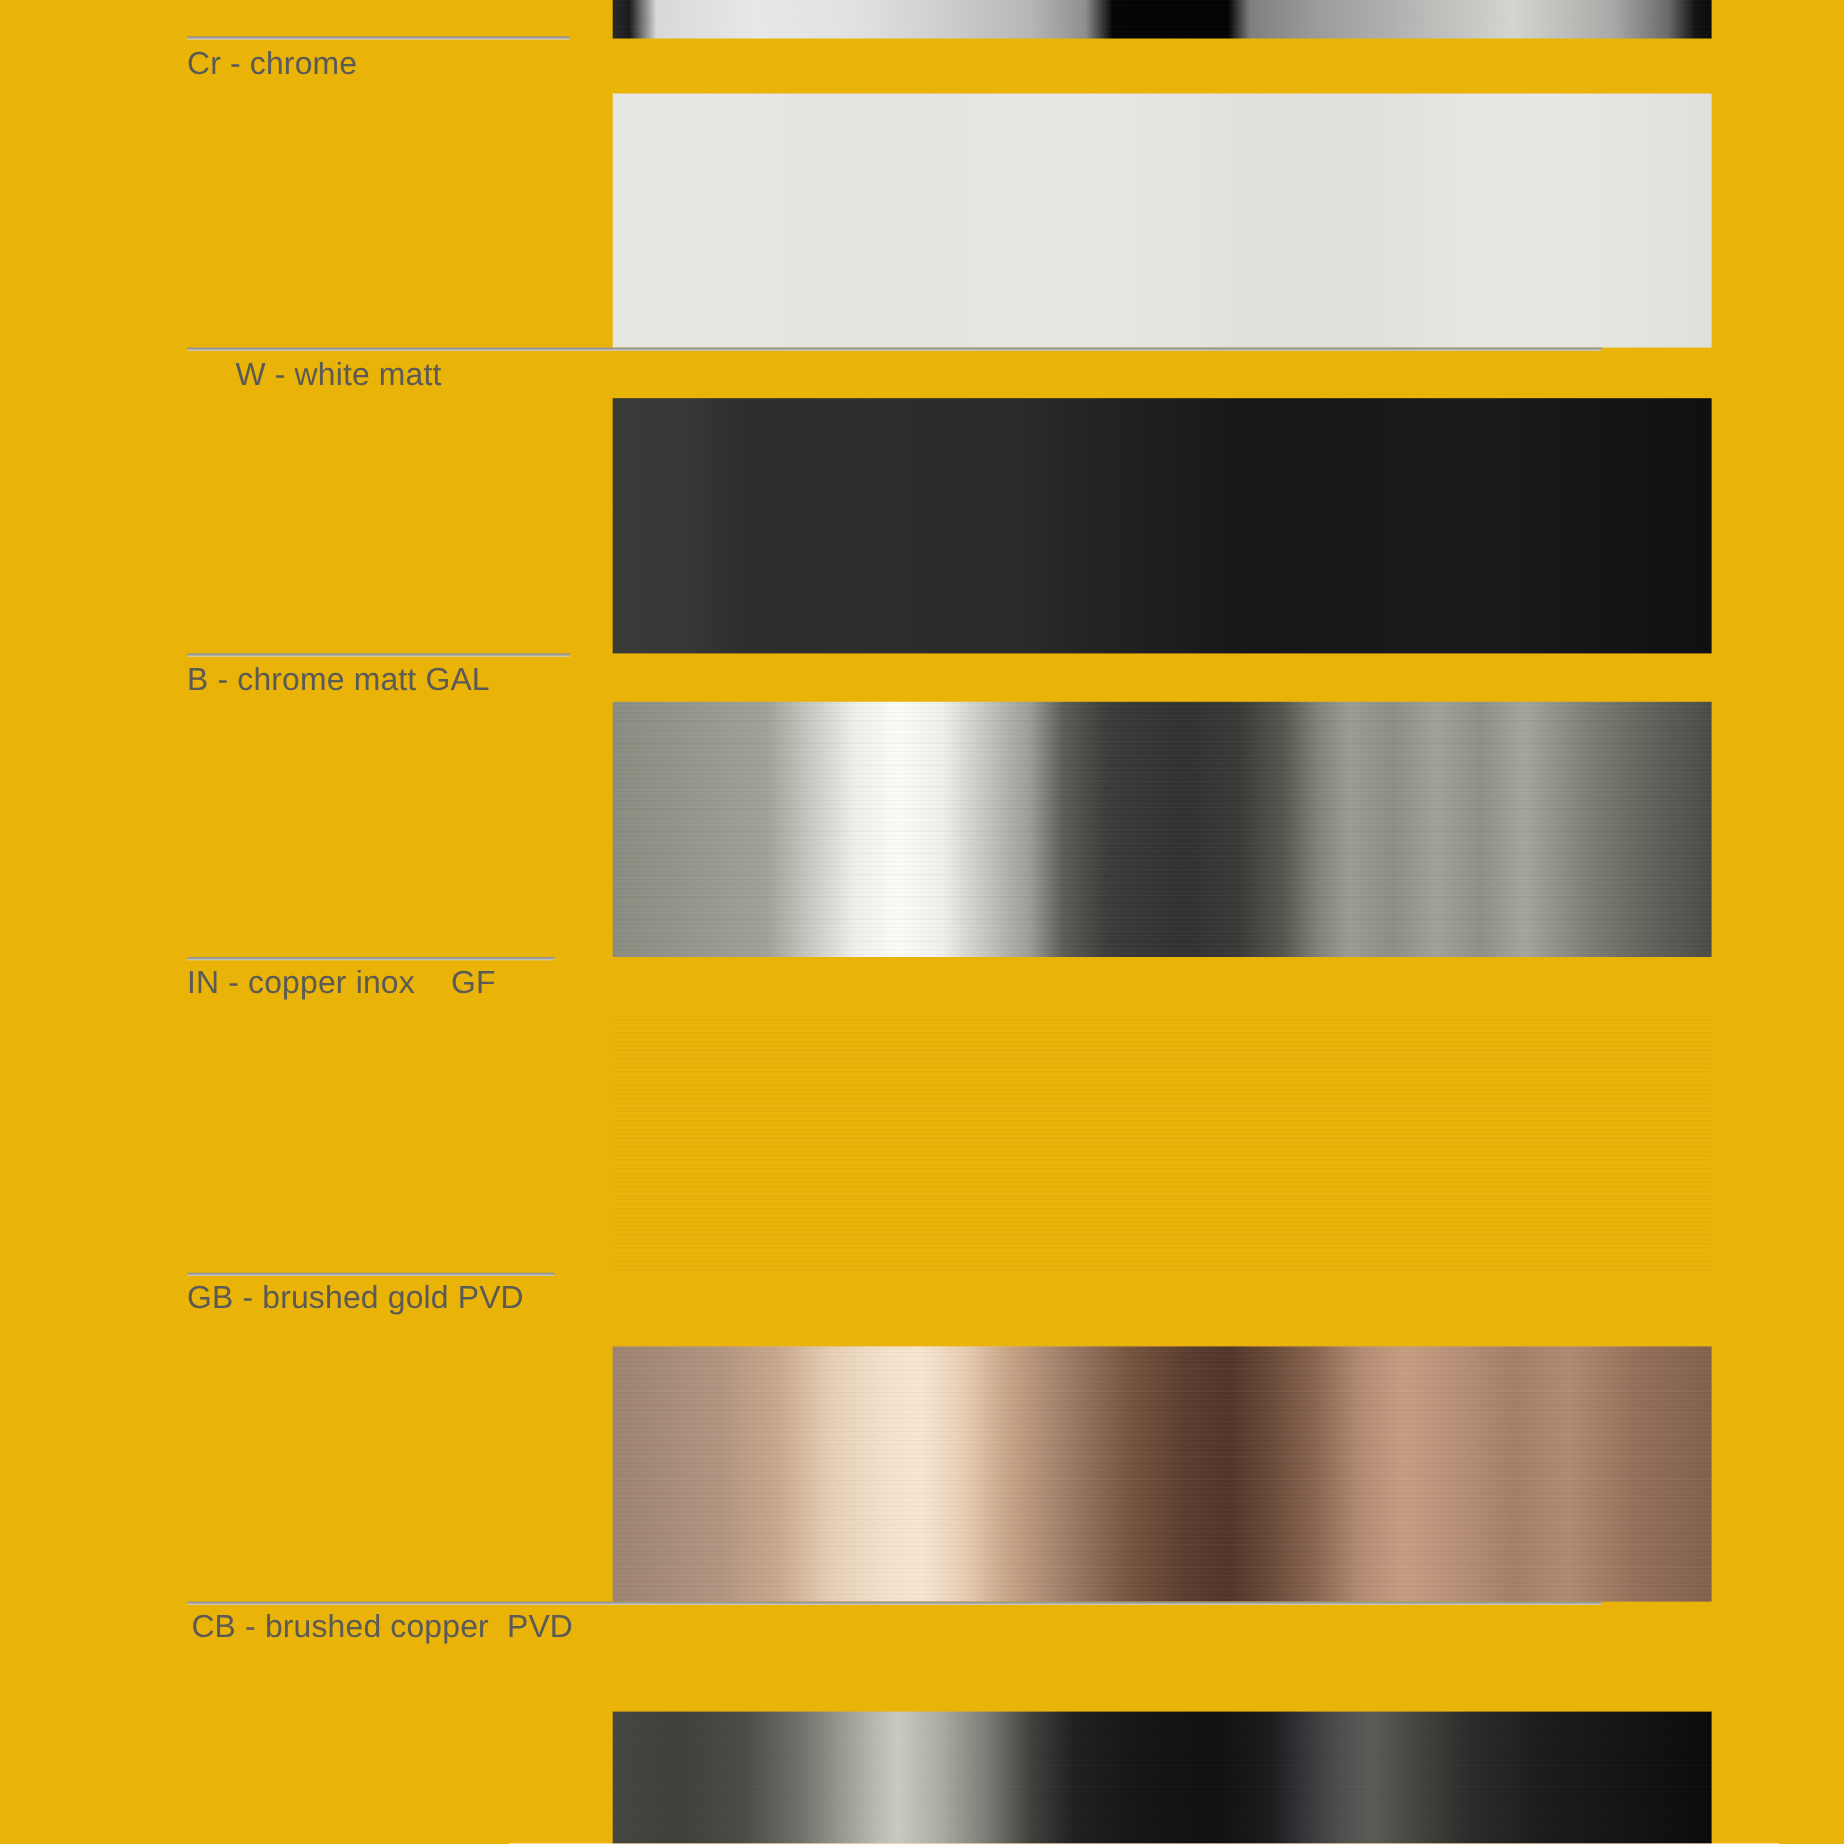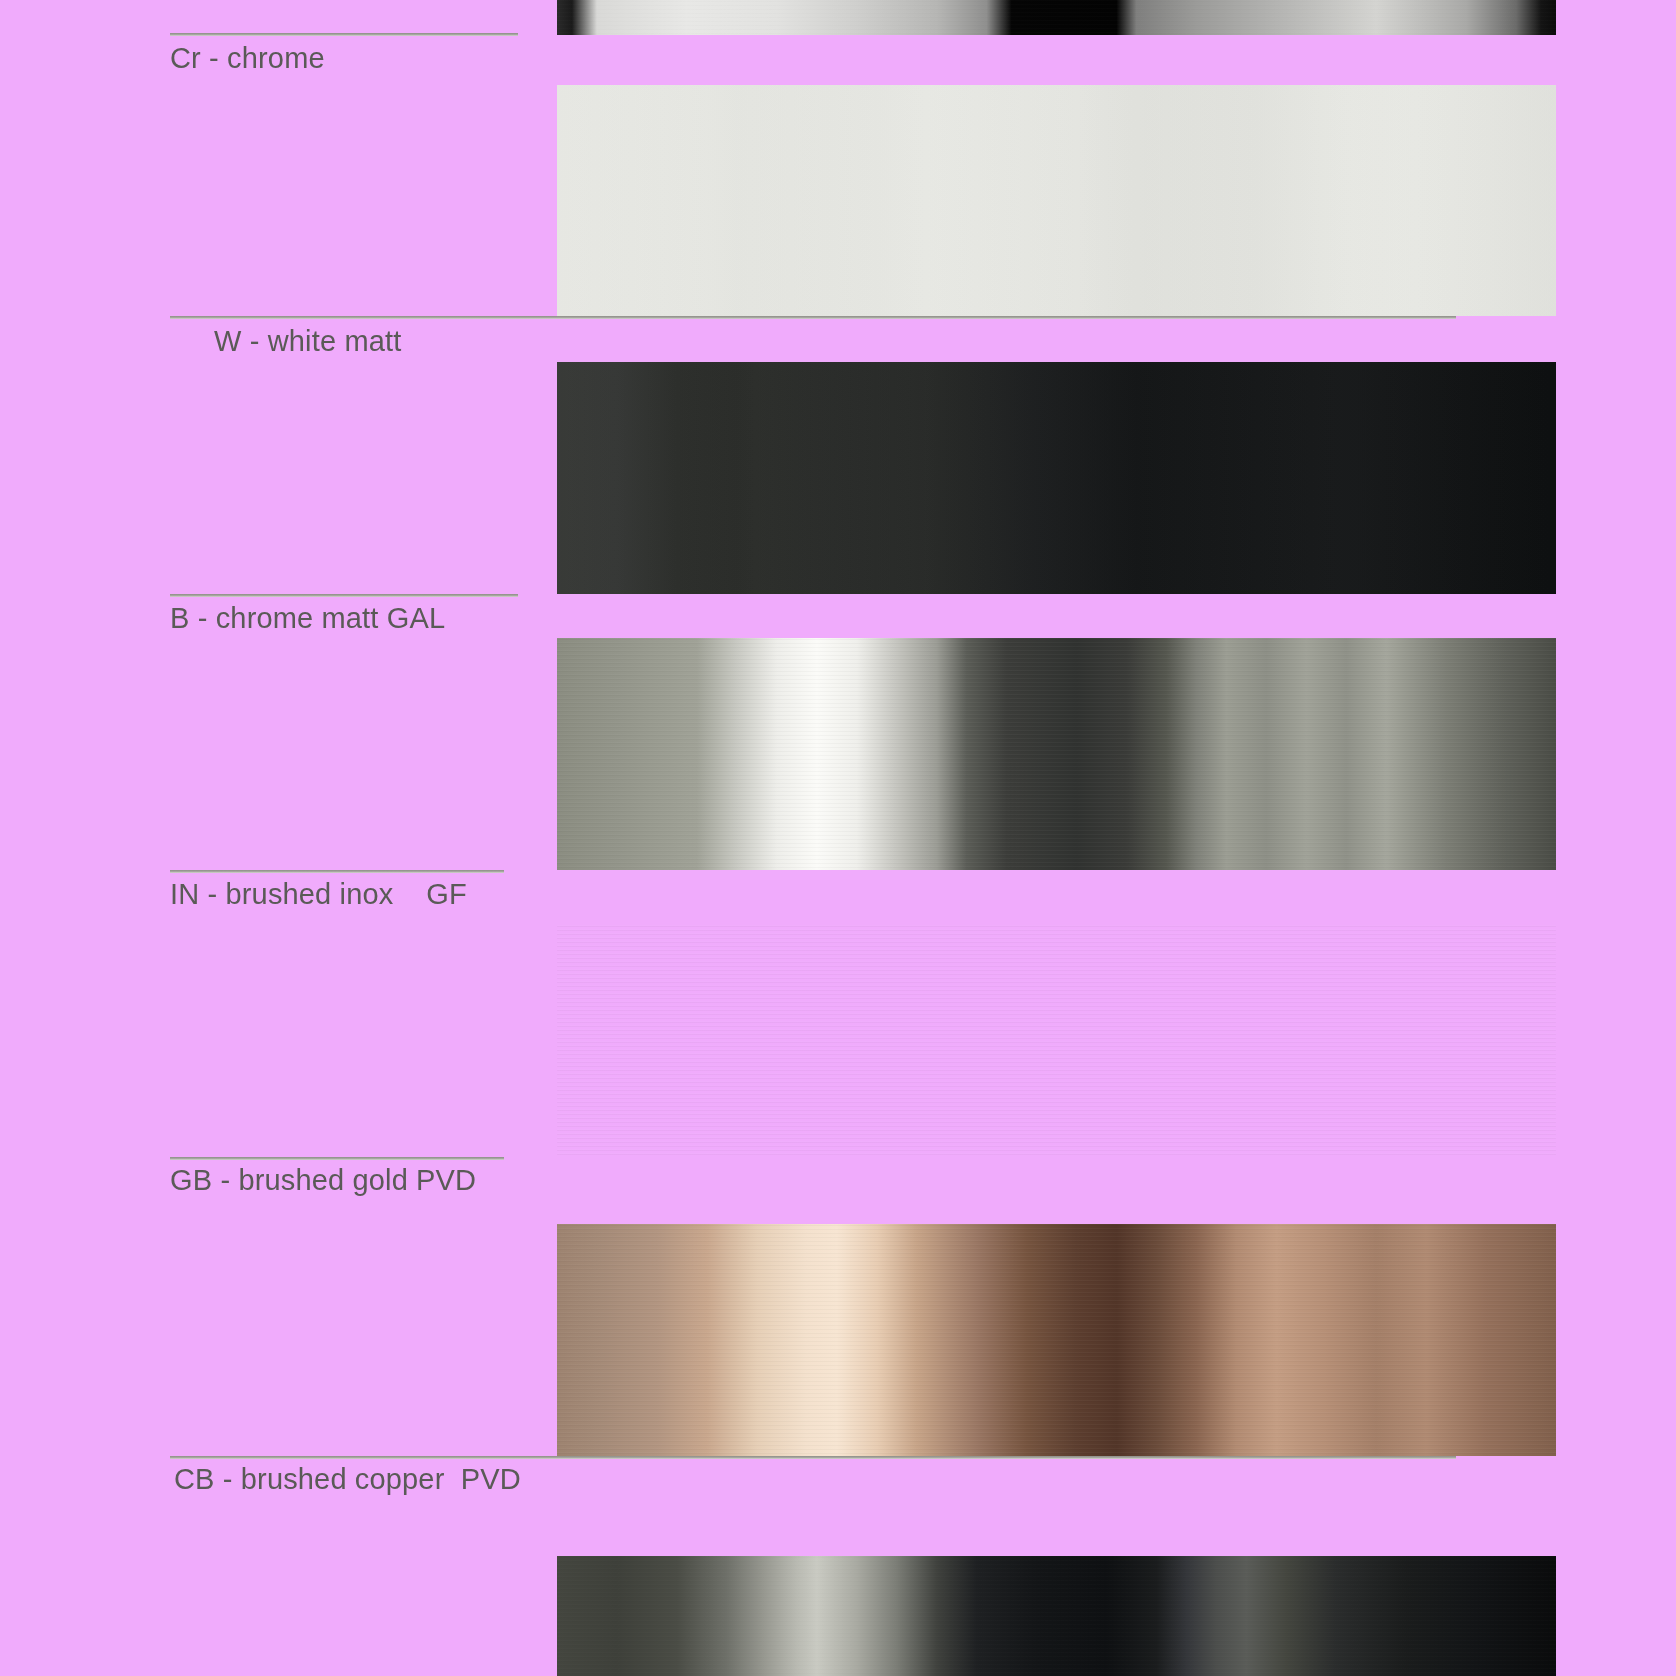--- a/index.html
+++ b/index.html
@@ -14,21 +14,21 @@
     height: 1676px;
     overflow: hidden;
     font-family: "Liberation Sans", "DejaVu Sans", sans-serif;
     position: relative;
   }
 
   .sheet {
     position: relative;
     width: 1676px;
     height: 1676px;
-    background: #f0abfc;
+    background: #eab308;
   }
 
   
   .finish-row {
     position: absolute;
     left: 0;
     width: 1676px;
   }
 
   .swatch {
@@ -133,21 +133,21 @@
     <div class="caption" style="top:601px;">B - chrome matt GAL</div>
   </div>
 
   <div class="finish-row" style="top:0px; height:915px;">
     <div class="swatch" style="top:638px; height:232px;">
       <div class="swatch-inner" style="background:linear-gradient(90deg,#8b8d81 0%,#93958a 6%,#a0a297 14%,#c8c9c2 18%,#eeeeea 22%,#fbfbf8 26%,#efefeb 30%,#c5c5bf 34%,#9b9c95 38%,#5b5d57 41%,#3c3d3a 45%,#303230 52%,#3a3b38 57%,#55574f 61%,#7f8179 64%,#9b9d93 67%,#8d8f86 71%,#a0a298 75%,#8f9188 79%,#a4a69c 83%,#7c7e75 89%,#5e6059 95%,#4a4c46 100%);">
         <div class="grain"></div>
       </div>
     </div>
     <div class="rule" style="top:870px; width:334px;"></div>
-    <div class="caption" style="top:877px;">IN - brushed inox    GF</div>
+    <div class="caption" style="top:877px;">IN - copper inox    GF</div>
   </div>
 
   <div class="finish-row" style="top:0px; height:1200px;text-decoration:underline;">
     <div class="swatch" style="top:925px; height:232px;">
       <div class="swatch-inner" style="background:linear-gradient(90deg,#a9946 0%,#ab9664 2%,#b6a06c 8%,#c8b277 14%,#e4d79f 20%,#f4ebbe 25%,#f7eec4 29%,#e6daaa 33%,#c5b483 37%,#9d8d5d 43%,#756744 48%,#5e5336 53%,#544a31 57%,#6a5e3d 61%,#8a7b4e 65%,#b3a06b 69%,#c8b17b 73%,#bda772 77%,#a8935f 82%,#b9a36c 87%,#9c8856 93%,#8a7748 100%);">
         <div class="grain"></div>
       </div>
     </div>
     <div class="rule" style="top:1157px; width:334px;"></div>
     <div class="caption" style="top:1163px;">GB - brushed gold PVD</div>

